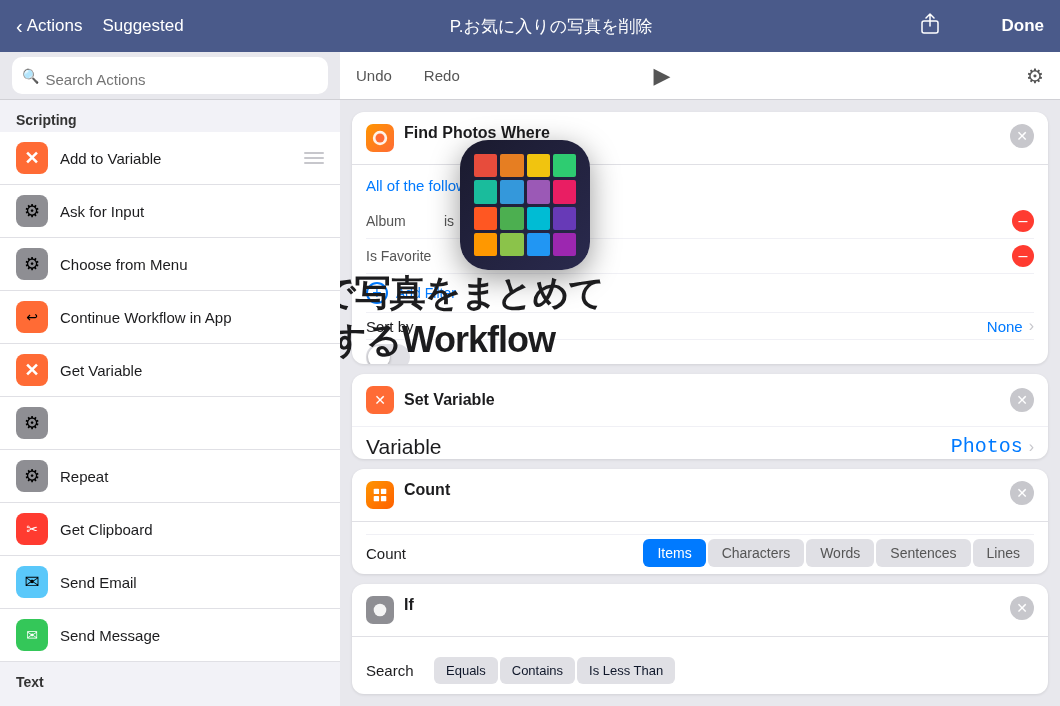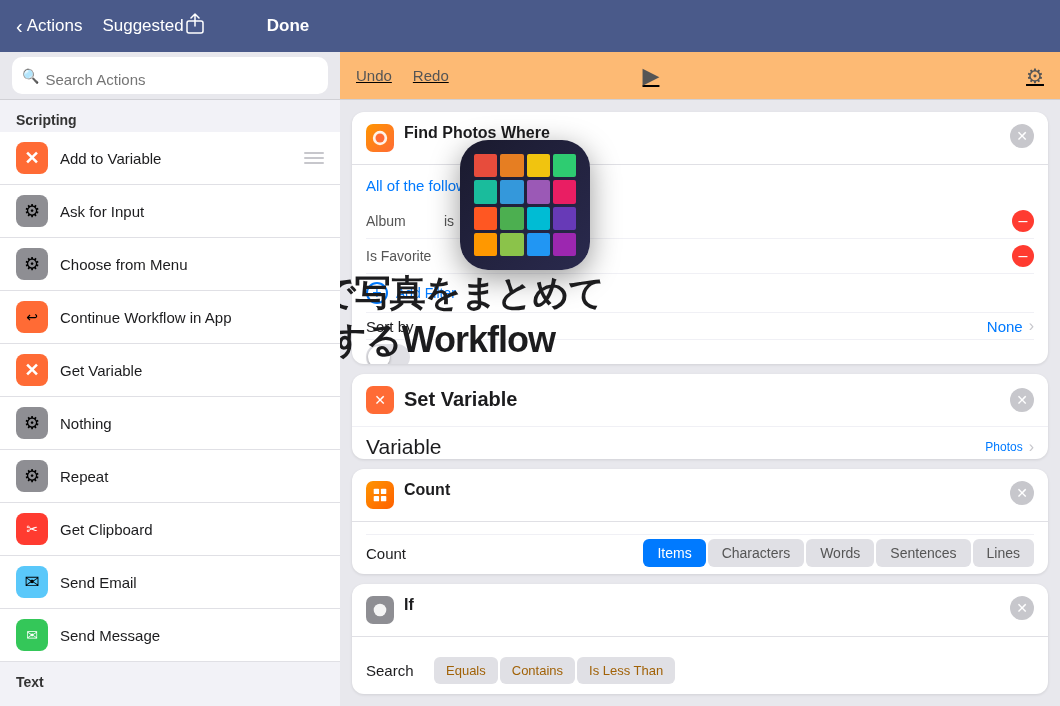--- a/index.html
+++ b/index.html
@@ -109,29 +109,28 @@
     .content-area {
       flex: 1;
       background: #e8e8ed;
       display: flex;
       flex-direction: column;
       overflow: hidden;
     }
 
     
     .content-toolbar {
-      background: #fdba74;
+      background: #ffffff;
       height: 48px;
       display: flex;
       align-items: center;
       padding: 0 16px;
-      gap: 21px;
+      gap: 32px;
       flex-shrink: 0;
       border-bottom: 1px solid #d0d0d5;
-      text-decoration: underline;
     }
     .toolbar-btn {
       font-size: 15px; color: #555; cursor: pointer; background: none; border: none;
     }
     .play-btn {
       font-size: 22px; color: #555; cursor: pointer; margin: 0 auto;
     }
     .settings-btn {
       font-size: 20px; color: #555; cursor: pointer; margin-left: auto;
     }
@@ -225,27 +224,27 @@
     }
     .set-var-header {
       display: flex; align-items: center; gap: 10px;
       padding: 12px 14px;
     }
     .set-var-icon {
       width: 28px; height: 28px; border-radius: 7px;
       background: #ff6b35;
       display: flex; align-items: center; justify-content: center; font-size: 14px; color: white;
     }
-    .set-var-title { font-size: 20px; font-weight: 600; color: #1c1c1e; flex: 1; }
+    .set-var-title { font-size: 16px; font-weight: 600; color: #1c1c1e; flex: 1; }
     .set-var-row {
       display: flex; align-items: center; padding: 8px 14px;
       border-top: 1px solid #f0f0f5;
     }
     .set-var-label { font-size: 21px; color: #1c1c1e; flex: 1; }
-    .set-var-value { font-size: 12px; color: #007aff; }
+    .set-var-value { font-size: 20px; color: #007aff; font-family: Liberation Mono, monospace; }
     .chevron-right { color: #c7c7cc; font-size: 16px; margin-left: 6px; }
 
     
     .count-card {}
     .segment-control {
       display: flex; gap: 2px;
     }
     .segment-btn {
       padding: 6px 14px; border-radius: 6px;
       font-size: 14px; cursor: pointer; border: none;
@@ -258,21 +257,21 @@
     
     .if-card {}
     .if-row {
       display: flex; align-items: center; padding: 8px 0; gap: 8px;
     }
     .if-label { font-size: 15px; color: #1c1c1e; width: 60px; }
     .condition-btns { display: flex; gap: 2px; flex: 1; }
     .cond-btn {
       padding: 6px 12px; border-radius: 6px;
       font-size: 13px; cursor: pointer; border: none;
-      background: #e0e0e5; color: #a16207;
+      background: #e0e0e5; color: #0f172a;
     }
     .cond-btn.active { background: #007aff; color: white; }
 
     
     .overlay-container {
       position: absolute;
       top: 40px; left: 120px;
       z-index: 10;
     }
     .workflow-logo {
@@ -304,20 +303,21 @@
   </style>
 </head>
 <body>
 
 <div class="top-nav">
   <div class="nav-back">
     <span class="nav-back-chevron">‹</span>
     <span>Actions</span>
   </div>
   <span class="nav-suggested">Suggested</span>
+  <div class="nav-title">P.お気に入りの写真を削除</div>
   <span class="nav-share">
     <svg width="22" height="22" viewBox="0 0 22 22" fill="none">
       <rect x="3" y="8" width="16" height="12" rx="2" stroke="white" stroke-width="1.5" fill="none"></rect>
       <path d="M11 1 L11 13 M7 5 L11 1 L15 5" stroke="white" stroke-width="1.5" stroke-linecap="round" stroke-linejoin="round"></path>
     </svg>
   </span>
   <span class="nav-done">Done</span>
 </div>
 
 <div class="main-layout">
@@ -353,21 +353,20 @@
       <div class="action-item">
         <div class="action-icon orange" style="font-size:14px;">↩</div>
         <span class="action-label">Continue Workflow in App</span>
       </div>
       <div class="action-item">
         <div class="action-icon orange" style="color:white;font-weight:bold;">✕</div>
         <span class="action-label">Get Variable</span>
       </div>
       <div class="action-item">
         <div class="action-icon gray">⚙</div>
-        <span class="action-label">Nothing</span>
       </div>
       <div class="action-item">
         <div class="action-icon gray">⚙</div>
         <span class="action-label">Repeat</span>
       </div>
     </div>
 
     <div>
       <div class="action-item">
         <div class="action-icon red" style="color:white;font-size:14px;">✂</div>

